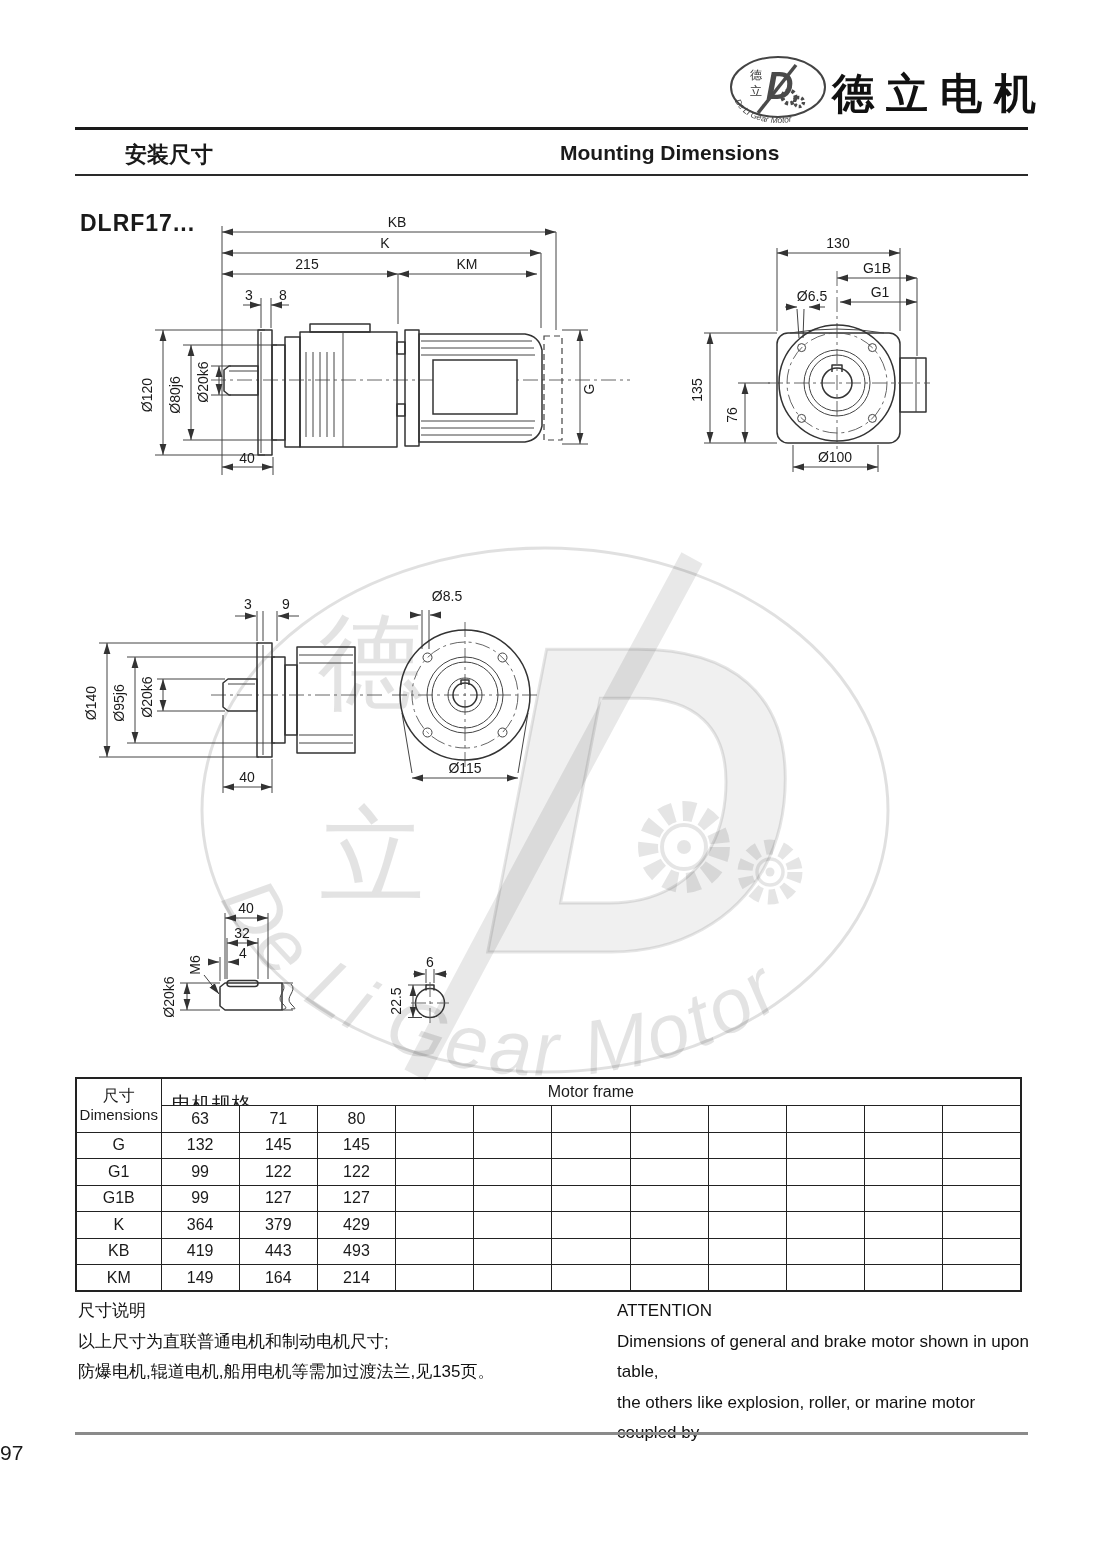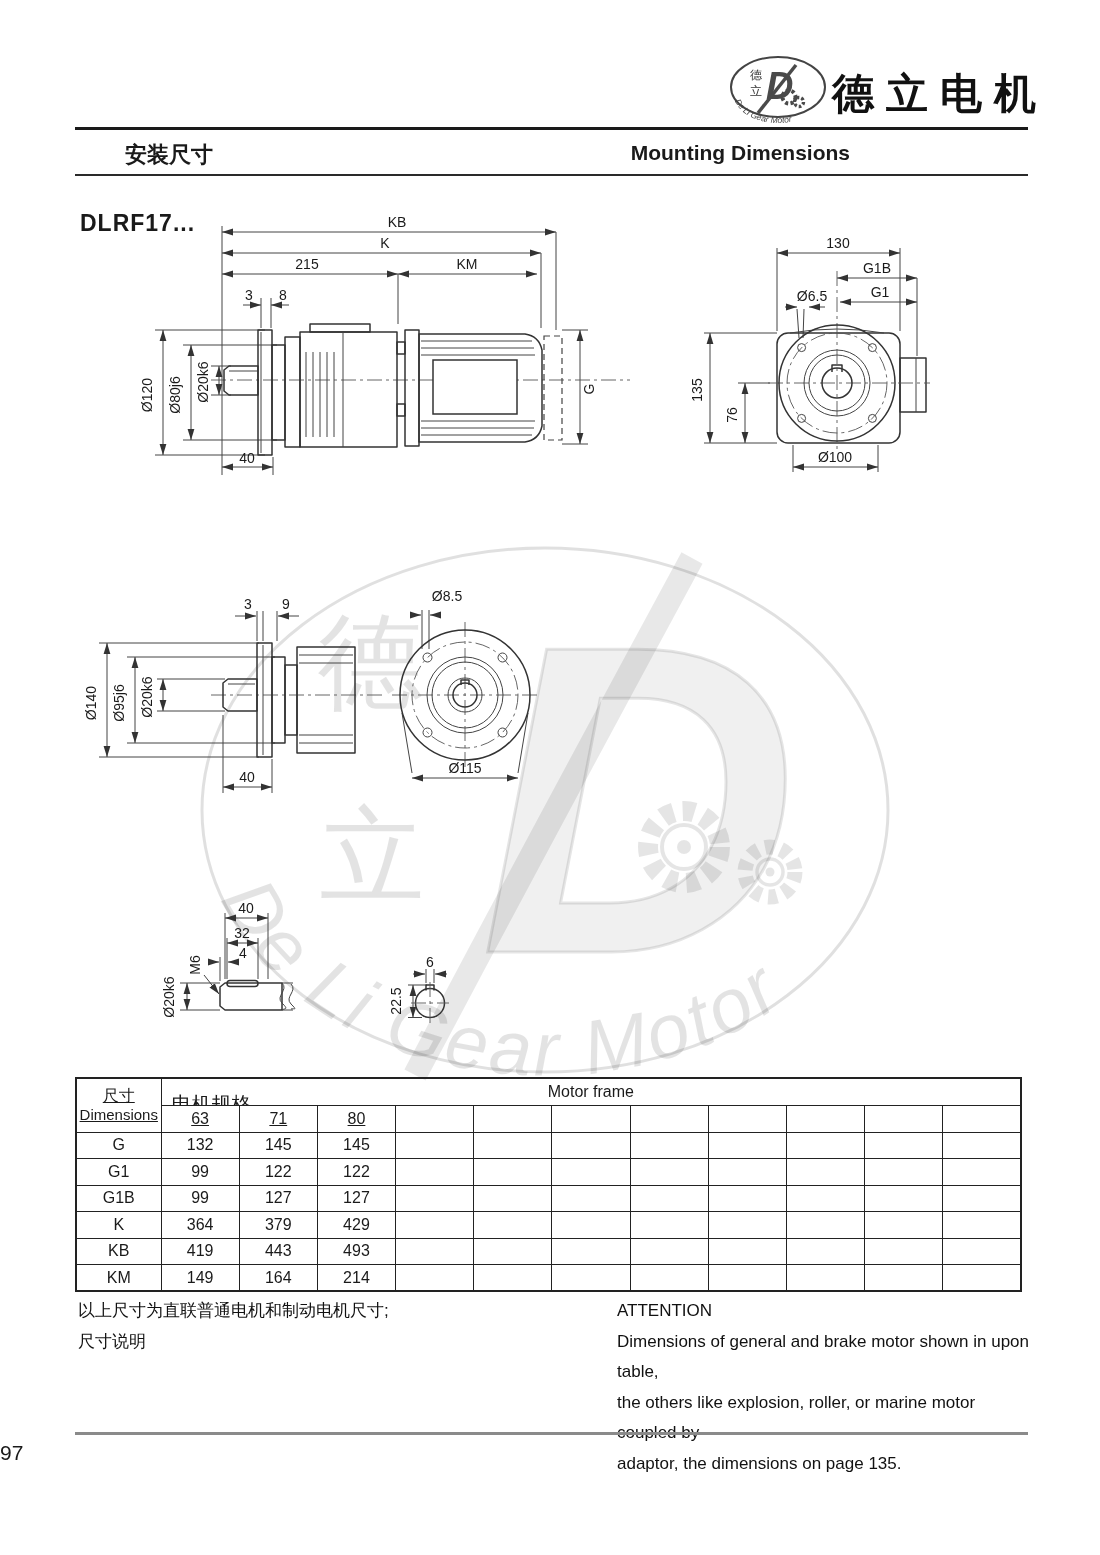--- a/index.html
+++ b/index.html
@@ -4,41 +4,41 @@
 <style>
   html,body{margin:0;padding:0;}
   body{width:1100px;height:1555px;position:relative;background:#fff;
        font-family:"Liberation Sans",sans-serif;color:#1a1a1a;overflow:hidden;}
   .abs{position:absolute;}
   
   .brand{left:832px;top:66px;font-size:42px;font-weight:bold;letter-spacing:12px;
          font-family:"DejaVu Serif",serif;color:#111;}
   .rule1{left:75px;top:127px;width:953px;height:3px;background:#1a1a1a;}
   .title-zh{left:78px;top:140px;font-size:22px;font-weight:bold;margin-left:47px;}
-  .title-en{left:560px;top:141px;width:290px;text-align:right;font-size:21px;font-weight:bold;}
+  .title-en{left:560px;top:141px;width:290px;text-align:left;font-size:21px;font-weight:bold;}
   .rule2{left:75px;top:174px;width:953px;height:2px;background:#2a2a2a;}
   .model{left:80px;top:210px;font-size:23px;font-weight:bold;letter-spacing:1px;}
   
   .ol{stroke:#333;stroke-width:1.5;fill:none;stroke-linejoin:round;}
   .tl{stroke:#444;stroke-width:1;fill:none;}
   .cl{stroke:#555;stroke-width:.9;fill:none;stroke-dasharray:15 4 3 4;}
   .dsh{stroke:#444;stroke-width:1.2;fill:none;stroke-dasharray:6 4;}
   .wfill{fill:#fff;stroke:#333;stroke-width:1.5;}
   svg text{font-family:"Liberation Sans",sans-serif;}
   .dim{font-size:14px;fill:#1a1a1a;}
   
   .wm-stroke{stroke:rgba(0,0,0,0.12);fill:none;}
   
   table.dims{border-collapse:collapse;table-layout:fixed;width:945px;
              border:2px solid #222;}
   table.dims th,table.dims td{border:1px solid #222;text-align:center;
              font-weight:normal;padding:0;overflow:hidden;}
   table.dims .lblcell{width:85px;font-size:15px;line-height:1.25;}
   table.dims .lblcell .zh{font-size:16px;}
-  table.dims thead tr{height:27px;text-decoration:underline;}
+  table.dims thead tr{height:27px;}
   table.dims tbody tr{height:26.5px;}
   .spec-cell{position:relative;}
   .spec-zh{position:absolute;left:10px;top:12px;font-size:20px;}
   .spec-en{display:inline-block;font-size:16px;}
   .fr-size{font-weight:bold;font-size:16px;}
   td.val{font-size:16px;}
   th.rowlabel{font-weight:bold;font-size:16px;}
   
   .notes{font-size:17px;line-height:30.5px;color:#111;}
   .notes .t{display:block;}
@@ -450,24 +450,24 @@
           <td class="val"></td>
           <td class="val"></td>
           <td class="val"></td>
           <td class="val"></td>
         </tr>
       </tbody>
   </table>
 </div>
 
 <div class="abs notes" style="left:78px;top:1296px;width:520px">
+  <span class="t">尺寸说明</span>
   <span class="t">以上尺寸为直联普通电机和制动电机尺寸;</span>
-  <span class="t">尺寸说明</span>
+  <span class="t">防爆电机,辊道电机,船用电机等需加过渡法兰,见135页。</span>
 </div>
 <div class="abs notes" style="left:617px;top:1296px;width:420px">
   <span class="t bold">ATTENTION</span>
   <span class="t">Dimensions of general and brake motor shown in upon table,</span>
   <span class="t">the others like explosion, roller, or marine motor coupled by</span>
-  <span class="t">adaptor, the dimensions on page 135.</span>
 </div>
 
 <div class="abs rule3"></div>
 <div class="abs pagenum">97</div>
 
 </body></html>

